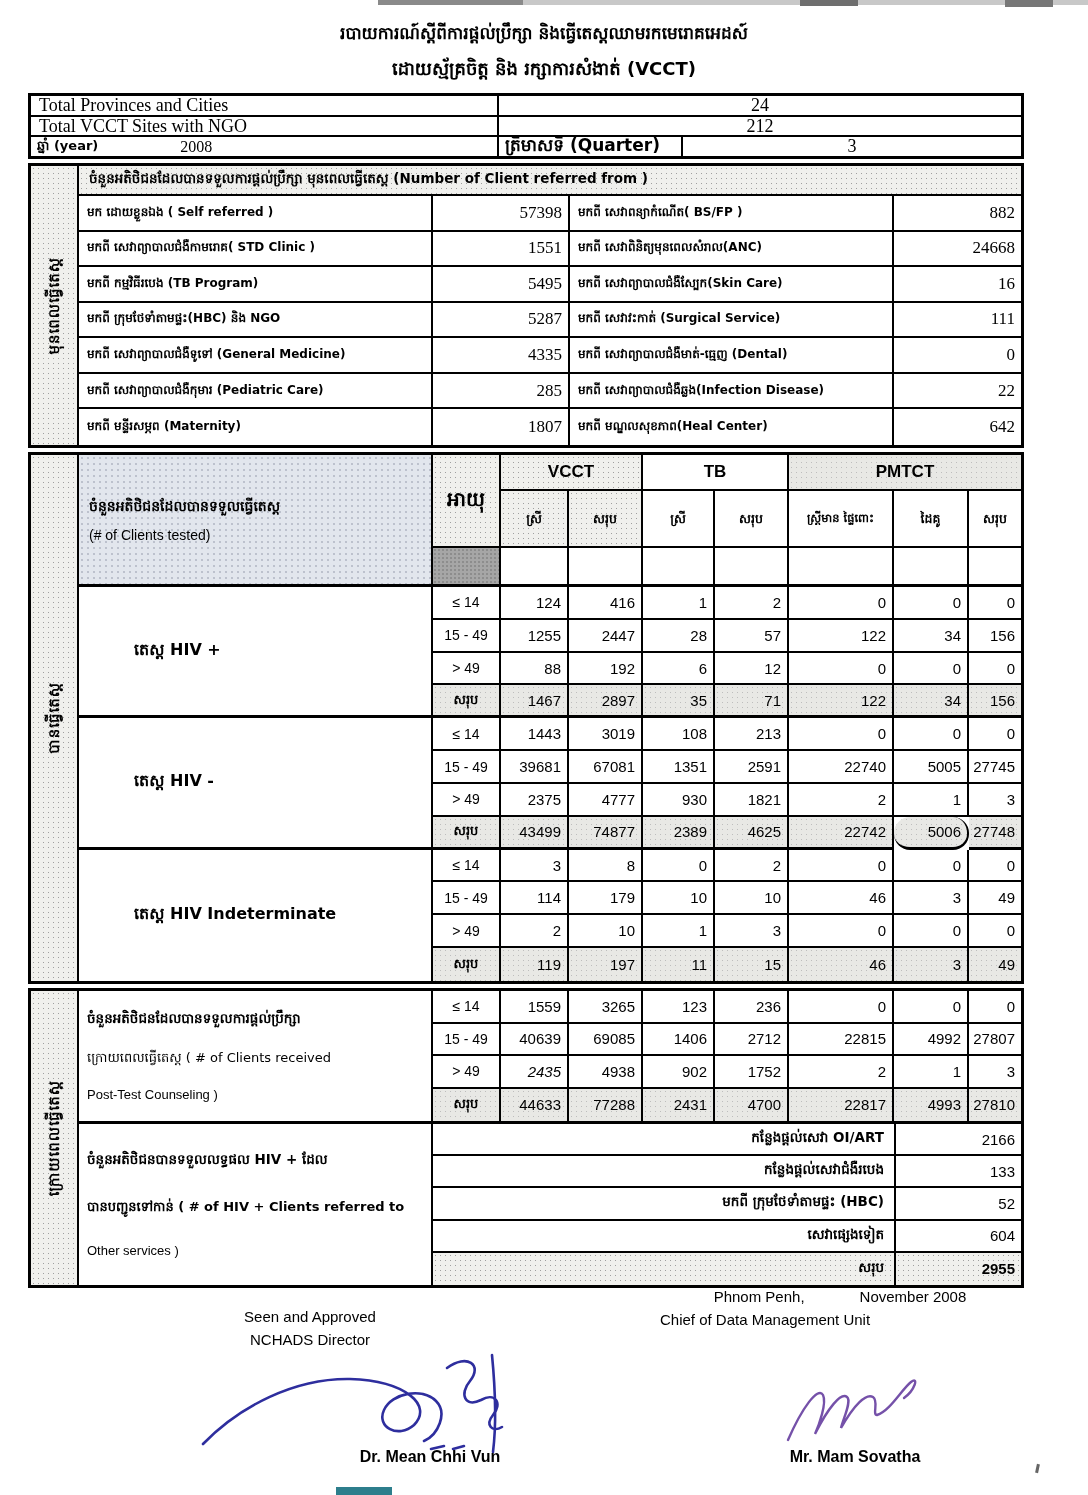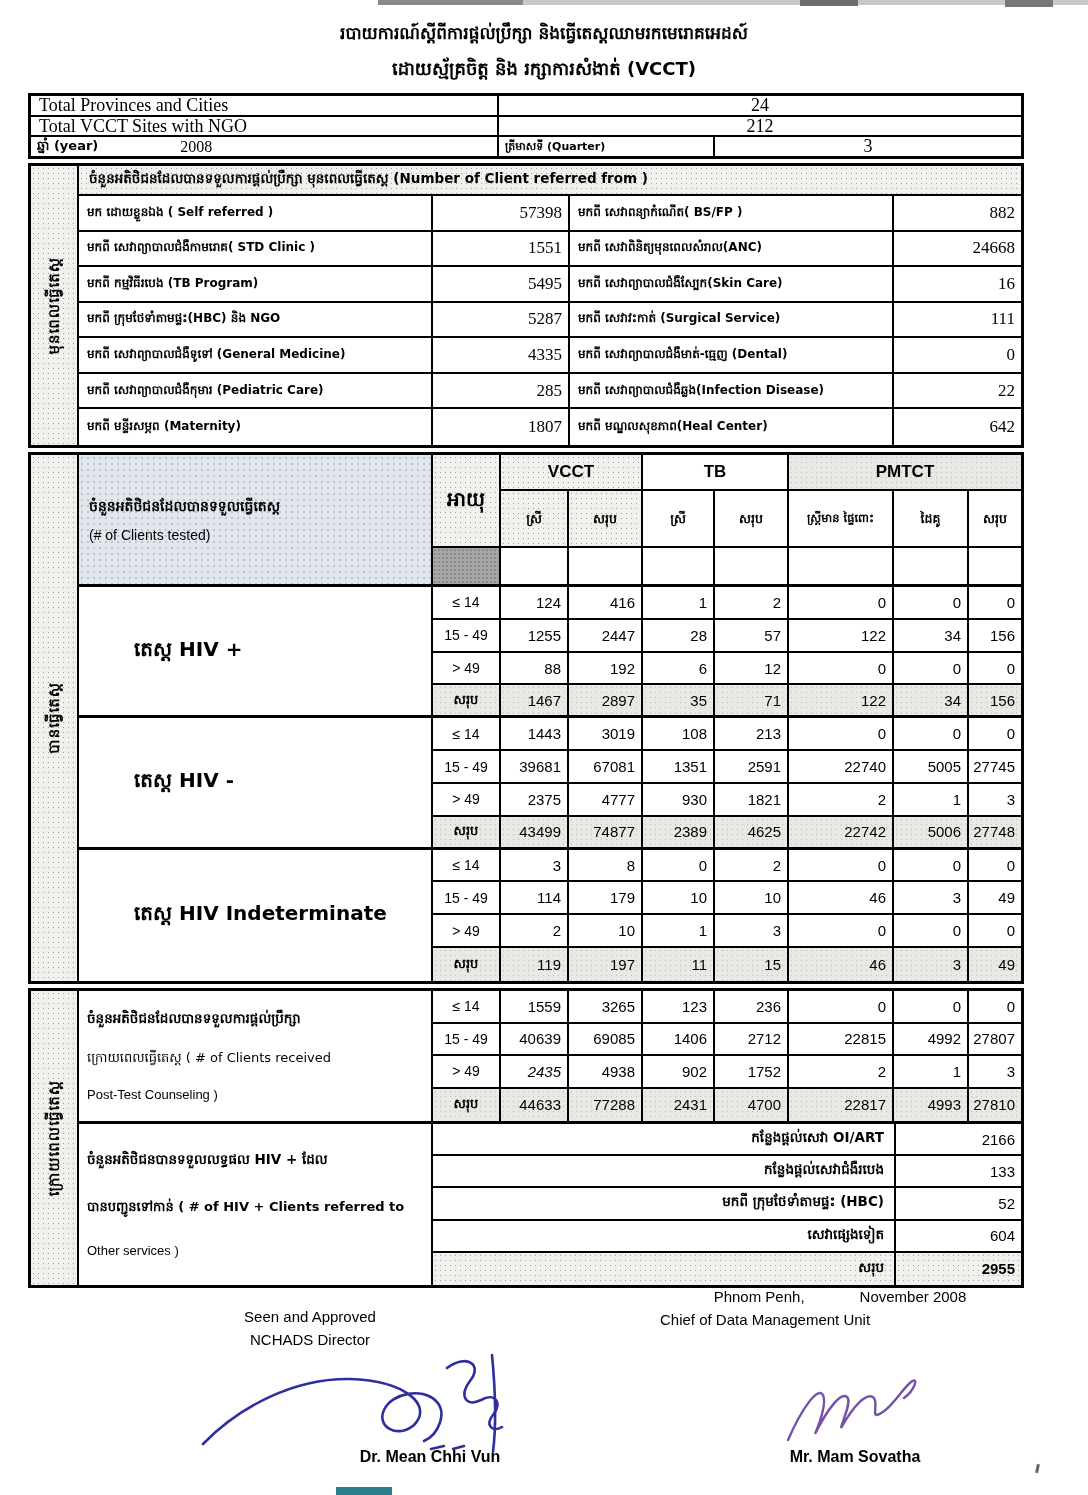--- a/index.html
+++ b/index.html
@@ -22,21 +22,21 @@
   
   .info-table { position:absolute; left:28px; top:93px; width:996px; height:66px; border:3px solid #000;
                 box-sizing:border-box; display:flex; flex-direction:column; }
   .irow { flex:1; display:flex; border-bottom:2px solid #000; min-height:0; }
   .irow:last-child { border-bottom:none; }
   .icell { box-sizing:border-box; display:flex; align-items:center; overflow:hidden; }
   .ilabel { width:468px; border-right:2px solid #000; padding-left:8px; font-size:18px; }
   .ivalue { flex:1; justify-content:center; font-size:18px; }
   .ycell  { width:468px; border-right:2px solid #000; padding-left:6px; font-size:13px; }
   .yval   { margin-left:82px; font-size:16px; font-weight:normal; font-family:"Liberation Serif",serif; }
-  .qcell  { width:216px; border-right:2px solid #000; padding-left:6px; font-size:11px; }
+  .qcell  { width:184px; border-right:2px solid #000; padding-left:6px; font-size:17px; }
 
   
   .sec { position:absolute; left:28px; width:996px; border:3px solid #000; box-sizing:border-box; background:#fff; }
   #sec1 { top:163px; height:285px; }
   #sec2 { top:452px; height:532px; }
   #sec3 { top:988px; height:300px; }
   .sidebar { position:absolute; left:0; top:0; bottom:0; width:48px; border-right:2px solid #000;
              display:flex; align-items:center; justify-content:center; box-sizing:border-box; }
   .vtext { writing-mode:vertical-rl; transform:rotate(180deg); font-size:15px; letter-spacing:1px; white-space:nowrap; }
 
@@ -60,21 +60,21 @@
   #sec2-grid { position:absolute; left:48px; top:0; right:0; bottom:0; display:grid;
                grid-template-columns:354px 68px 68px 74px 72px 74px 105px 75px 1fr;
                grid-template-rows:36px 57px 39px repeat(12,1fr); }
   .hdr-label { flex-direction:column; align-items:flex-start; justify-content:center; gap:9px; padding-left:10px; }
   .hdr-label .l1 { font-size:14px; }
   .hdr-label .l2 { font-size:14px; font-weight:normal; }
   .ghdr { justify-content:center; font-weight:bold; font-size:17px; }
   .subcol { justify-content:center; font-size:12.5px; text-align:center; line-height:1.25; }
   .age { justify-content:center; font-size:14px; }
   .total-age { font-size:13px; }
-  .group-label { padding-left:55px; font-size:20px; background:#fff; }
+  .group-label { padding-left:55px; font-size:16px; background:#fff; }
 
   
   #sec3a-grid { position:absolute; left:48px; top:0; right:0; height:130px; display:grid;
                 grid-template-columns:354px 68px 68px 74px 72px 74px 105px 75px 1fr;
                 grid-template-rows:repeat(4,1fr); }
   #sec3b-grid { position:absolute; left:48px; top:130px; right:0; bottom:0; display:grid;
                 grid-template-columns:354px 463px 1fr; grid-template-rows:repeat(5,1fr);
                 border-top:3px solid #000; box-sizing:border-box; }
   .pt-label { flex-direction:column; align-items:flex-start; justify-content:space-evenly; padding-left:8px; }
   .pt-label .k1 { font-size:13.5px; }
@@ -254,21 +254,21 @@
         <div class="c num sans" style="grid-area: 10 / 6;">1821</div>
         <div class="c num sans" style="grid-area: 10 / 7;">2</div>
         <div class="c num sans" style="grid-area: 10 / 8;">1</div>
         <div class="c num sans no-r" style="grid-area: 10 / 9;">3</div>
         <div class="c age shaded khmer total-age thick-b" style="grid-area: 11 / 2;">សរុប</div>
         <div class="c num sans shaded thick-b" style="grid-area: 11 / 3;">43499</div>
         <div class="c num sans shaded thick-b" style="grid-area: 11 / 4;">74877</div>
         <div class="c num sans shaded thick-b" style="grid-area: 11 / 5;">2389</div>
         <div class="c num sans shaded thick-b" style="grid-area: 11 / 6;">4625</div>
         <div class="c num sans shaded thick-b" style="grid-area: 11 / 7;">22742</div>
-        <div class="c num sans shaded thick-b" style="grid-area: 11 / 8;">5006</div>
+        <div class="c num sans shaded thick-b" style="grid-area: 11 / 8; border-radius: 16px;">5006</div>
         <div class="c num sans shaded no-r thick-b" style="grid-area: 11 / 9;">27748</div>
         <div class="c group-label khmer no-b" style="grid-area: 12 / 1 / span 4;">តេស្ត HIV Indeterminate</div>
         <div class="c age sans" style="grid-area: 12 / 2;">≤ 14</div>
         <div class="c num sans" style="grid-area: 12 / 3;">3</div>
         <div class="c num sans" style="grid-area: 12 / 4;">8</div>
         <div class="c num sans" style="grid-area: 12 / 5;">0</div>
         <div class="c num sans" style="grid-area: 12 / 6;">2</div>
         <div class="c num sans" style="grid-area: 12 / 7;">0</div>
         <div class="c num sans" style="grid-area: 12 / 8;">0</div>
         <div class="c num sans no-r" style="grid-area: 12 / 9;">0</div>

